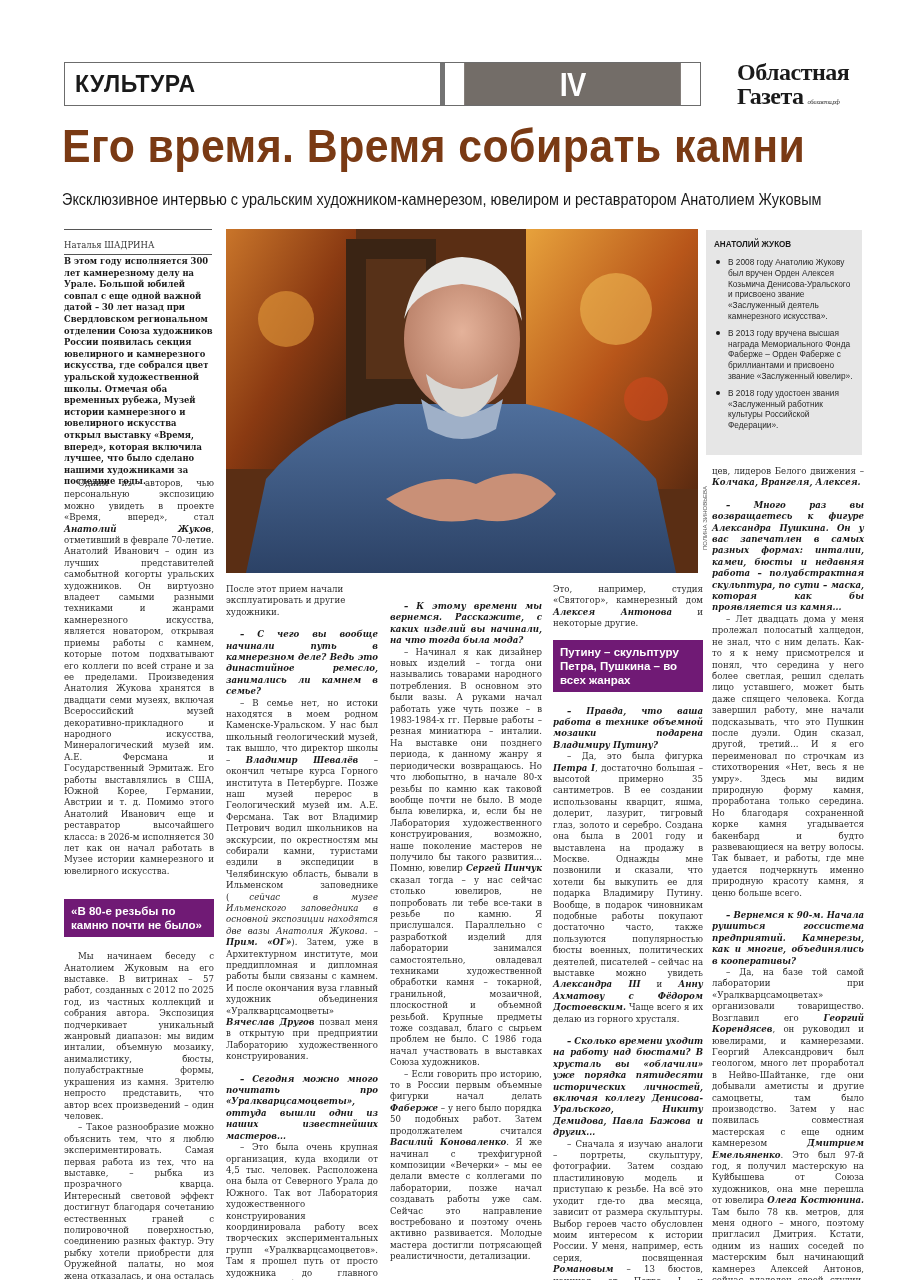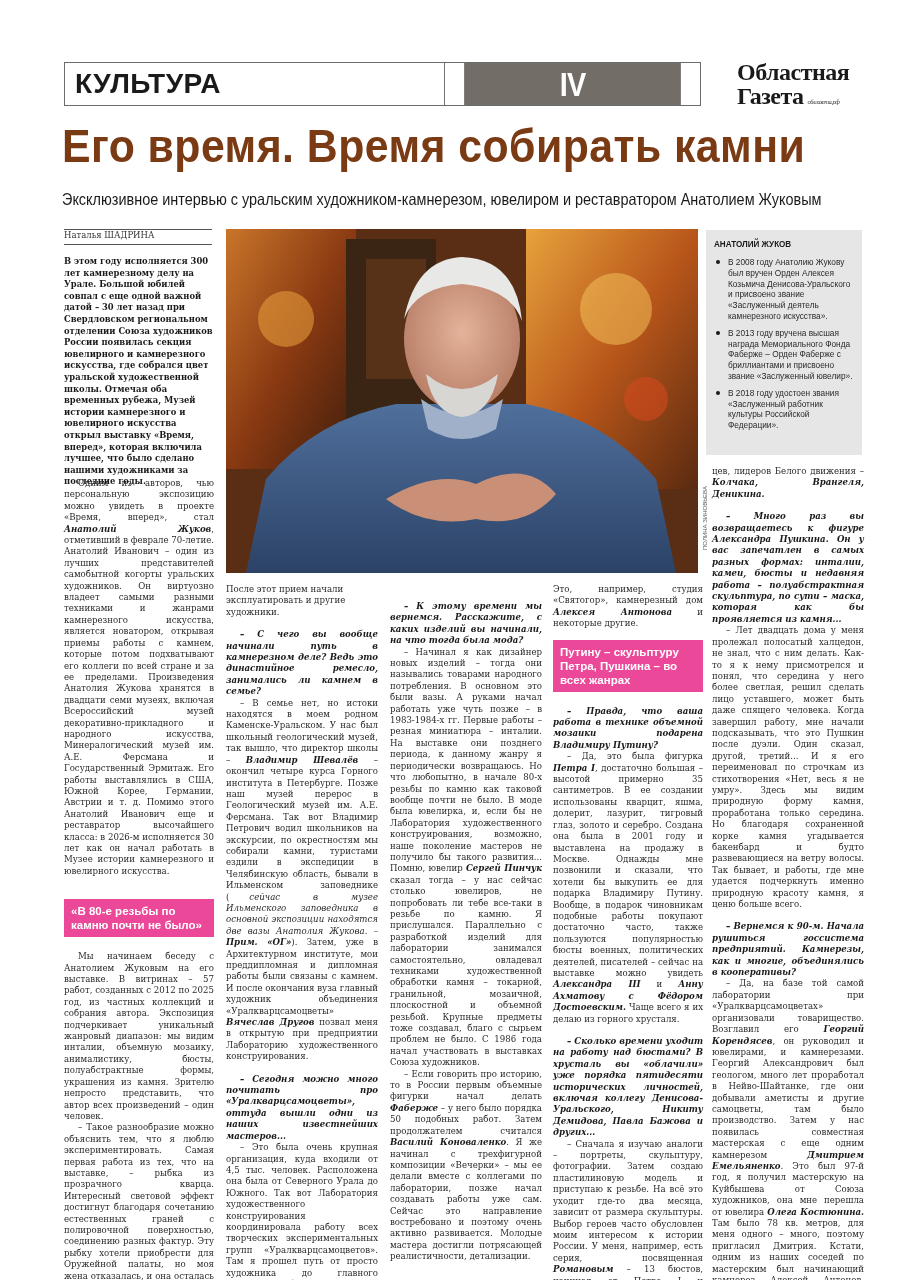--- a/index.html
+++ b/index.html
@@ -1,22 +1,22 @@
 <!DOCTYPE html>
 <html><head>
 <meta charset="utf-8">
 <style>
   * { box-sizing: border-box; margin: 0; padding: 0; }
   html, body { width: 910px; height: 1280px; background: #ffffff; overflow: hidden; }
   body { position: relative; font-family: "DejaVu Serif", serif; color: #1c1c1c; }
 
   
   .masthead { position: absolute; left: 64px; top: 62px; width: 637px; height: 44px; border: 1px solid #6c6c6c; display: flex; }
-  .section-name { width: 380px; border-right: 1px solid #737373; display: flex; align-items: center; padding-left: 10px;
-    font-family: "Liberation Sans", sans-serif; font-weight: bold; font-size: 28px; letter-spacing: 0.5px; color: #1a1a1a; }
+  .section-name { width: 380px; border-right: 5px solid #737373; display: flex; align-items: center; padding-left: 10px;
+    font-family: "Liberation Sans", sans-serif; font-weight: bold; font-size: 23px; letter-spacing: 0.5px; color: #1a1a1a; }
   .meta-box { width: 192px; border-right: 1px solid #6c6c6c; display: flex; flex-direction: column; }
   .meta-top { height: 21px; border-bottom: 1px solid #6c6c6c; font-family: "Liberation Sans", sans-serif; font-size: 6.5px; color: #333; padding: 4px 0 0 6px; }
   .meta-date { flex: 1; font-family: "Liberation Sans", sans-serif; font-size: 10px; color: #333; padding: 5px 0 0 6px; }
   .page-num { flex: 1; background: #736d68; color: #fff; display: flex; align-items: center; justify-content: center;
     font-family: "Liberation Sans", sans-serif; font-weight: bold; font-size: 34px; letter-spacing: -1px; transform: scaleX(0.85); }
   .logo { position: absolute; left: 737px; top: 60px; width: 132px; line-height: 1; }
   .logo-l1 { font-family: "Liberation Serif", serif; font-weight: bold; font-size: 24px; color: #1a1a1a; letter-spacing: -0.5px; }
   .logo-l2 { font-family: "Liberation Serif", serif; font-weight: bold; font-size: 24px; color: #1a1a1a; letter-spacing: -0.5px; display: flex; align-items: flex-end; }
   .logo-url { font-family: "Liberation Serif", serif; font-style: italic; font-size: 6.5px; font-weight: normal; margin-left: 4px; margin-bottom: 3px; color: #333; }
 
@@ -28,24 +28,24 @@
 
   
   .col { position: absolute; font-size: 8.6px; line-height: 11.4px; text-align: justify; color: #2a2a2a; }
   .col p { text-indent: 14px; hyphens: auto; }
   .col p.noindent { text-indent: 0; }
   .col .q { font-weight: bold; font-style: italic; color: #1a1a1a; text-indent: 14px; margin-top: 11px; }
   .col .bi { font-weight: bold; font-style: italic; color: #1a1a1a; }
   .col .it { font-style: italic; margin-left: 20px; }
 
   .byline { position: absolute; left: 64px; top: 229px; width: 148px; border-top: 1px solid #555; border-bottom: 1px solid #555;
-    padding: 0 0 4px 0; font-family: "DejaVu Serif", serif; font-size: 8.5px; color: #333; }
+    padding: 10px 0 4px 0; font-family: "DejaVu Serif", serif; font-size: 8.5px; color: #333; }
   .lead { position: absolute; left: 64px; top: 256px; width: 150px; font-weight: bold; font-size: 8.4px; line-height: 11.6px; color: #1a1a1a; text-align: left; }
 
-  .subhead-box { background: #ec4899; color: #fff; font-family: "Liberation Sans", sans-serif; font-weight: bold; font-size: 11.5px; line-height: 14px;
+  .subhead-box { background: #701a75; color: #fff; font-family: "Liberation Sans", sans-serif; font-weight: bold; font-size: 11.5px; line-height: 14px;
     padding: 5px 7px; text-align: left; text-indent: 0; }
 
   
   .photo { position: absolute; left: 226px; top: 229px; width: 472px; height: 344px; overflow: hidden; background: #4a2b15; }
   .photo-credit { position: absolute; left: 700px; top: 470px; width: 10px; height: 100px; }
   .photo-credit span { position: absolute; left: -45px; top: 45px; width: 100px; transform: rotate(-90deg); font-family: "Liberation Sans", sans-serif;
     font-size: 6px; color: #555; white-space: nowrap; text-align: center; }
 
   
   .bio-box { position: absolute; left: 706px; top: 230px; width: 156px; height: 225px; background: #e6e6e6; padding: 9px 8px 6px 8px;
@@ -151,18 +151,18 @@
 <div class="col" style="left:553px; top:584px; width:150px;">
   <p class="noindent"><span>Это, например, студия «Святогор», камнерезный дом </span><span class="bi">Алексея Антонова</span><span> и некоторые другие.</span></p>
   <div class="subhead-box" style="margin-top:10px;">Путину – скульптуру Петра, Пушкина – во всех жанрах</div>
   <p class="q" style="margin-top:14px;">– Правда, что ваша работа в технике объемной мозаики подарена Владимиру Путину?</p>
   <p><span>– Да, это была фигурка </span><span class="bi">Петра I</span><span>, достаточно большая – высотой примерно 35 сантиметров. В ее создании использованы кварцит, яшма, долерит, лазурит, тигровый глаз, золото и серебро. Создана она была в 2001 году и выставлена на продажу в Москве. Однажды мне позвонили и сказали, что хотели бы выкупить ее для подарка Владимиру Путину. Вообще, в подарок чиновникам подобные работы покупают достаточно часто, также пользуются популярностью бюсты военных, политических деятелей, писателей – сейчас на выставке можно увидеть </span><span class="bi">Александра III</span><span> и </span><span class="bi">Анну Ахматову с Фёдором Достоевским.</span><span> Чаще всего я их делаю из горного хрусталя.</span></p>
   <p class="q">– Сколько времени уходит на работу над бюстами? В хрусталь вы «облачили» уже порядка пятидесяти исторических личностей, включая коллегу Денисова-Уральского, Никиту Демидова, Павла Бажова и других...</p>
   <p><span>– Сначала я изучаю аналоги – портреты, скульптуру, фотографии. Затем создаю пластилиновую модель и приступаю к резьбе. На всё это уходит где-то два месяца, зависит от размера скульптуры. Выбор героев часто обусловлен моим интересом к истории России. У меня, например, есть серия, посвященная </span><span class="bi">Романовым</span><span> – 13 бюстов, начиная от Петра I и заканчивая </span></p>
 </div>
 
 <div class="col" style="left:712px; top:466px; width:152px;">
-  <p class="noindent"><span>цев, лидеров Белого движения – </span><span class="bi">Колчака, Врангеля, Деникина.</span></p>
+  <p class="noindent"><span>цев, лидеров Белого движения – </span><span class="bi">Колчака, Врангеля, Алексея.</span></p>
   <p class="q">– Много раз вы возвращаетесь к фигуре Александра Пушкина. Он у вас запечатлен в самых разных формах: инталии, камеи, бюсты и недавняя работа – полуабстрактная скульптура, по сути – маска, которая как бы проявляется из камня...</p>
   <p>– Лет двадцать дома у меня пролежал полосатый халцедон, не знал, что с ним делать. Как-то я к нему присмотрелся и понял, что середина у него более светлая, решил сделать лицо уставшего, может быть даже спящего человека. Когда завершил работу, мне начали подсказывать, что это Пушкин после дуэли. Один сказал, другой, третий... И я его переименовал по строчкам из стихотворения «Нет, весь я не умру». Здесь мы видим природную форму камня, проработана только середина. Но благодаря сохраненной корке камня угадывается бакенбард и будто развевающиеся на ветру волосы. Так бывает, и работы, где мне удается подчеркнуть именно природную красоту камня, я ценю больше всего.</p>
   <p class="q">– Вернемся к 90-м. Начала рушиться госсистема предприятий. Камнерезы, как и многие, объединялись в кооперативы?</p>
   <p><span>– Да, на базе той самой лаборатории при «Уралкварцсамоцветах» организовали товарищество. Возглавил его </span><span class="bi">Георгий Корендясев</span><span>, он руководил и ювелирами, и камнерезами. Георгий Александрович был геологом, много лет проработал в Нейво-Шайтанке, где они добывали аметисты и другие самоцветы, там было производство. Затем у нас появилась совместная мастерская с еще одним камнерезом </span><span class="bi">Дмитрием Емельяненко</span><span>. Это был 97-й год, я получил мастерскую на Куйбышева от Союза художников, она мне перешла от ювелира </span><span class="bi">Олега Костюнина.</span><span> Там было 78 кв. метров, для меня одного – много, поэтому пригласил Дмитрия. Кстати, одним из наших соседей по мастерским был начинающий камнерез Алексей Антонов, сейчас владелец своей студии. Это был цокольный этаж, идеально нам подходящий. Правда, несколько раз нас топило, был пожар, да и</span></p>
 </div>
 
 </body></html>

